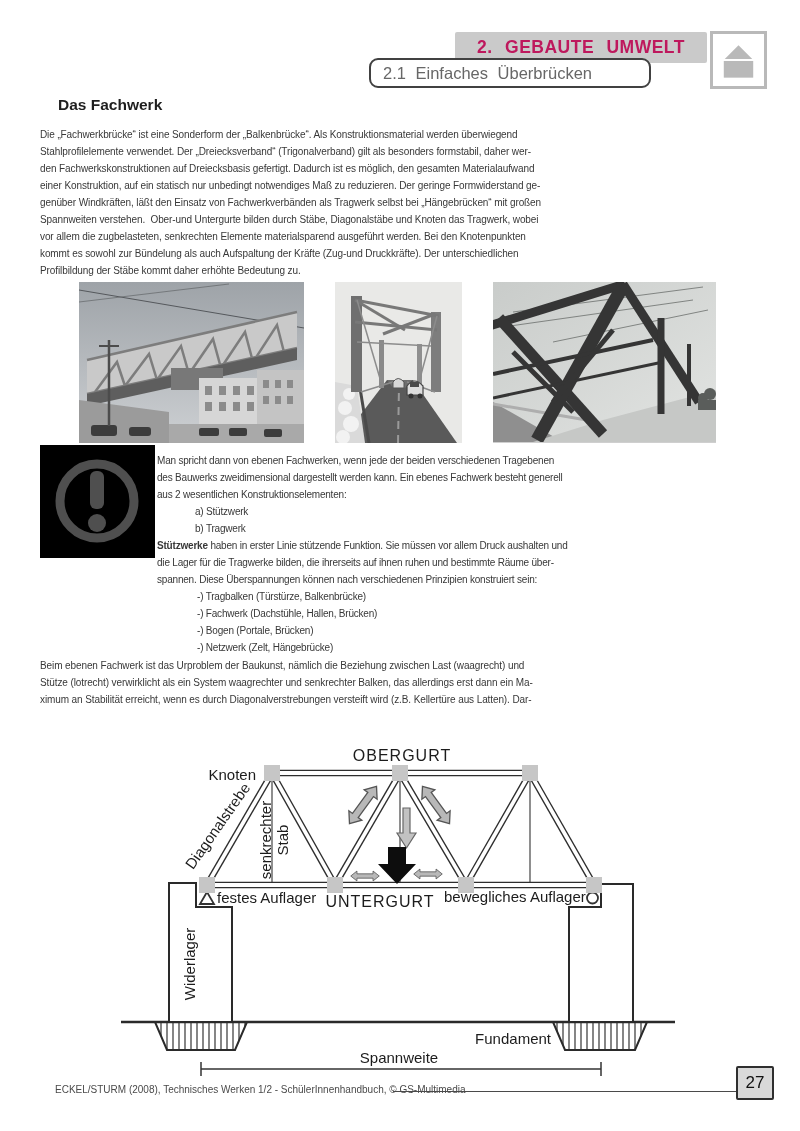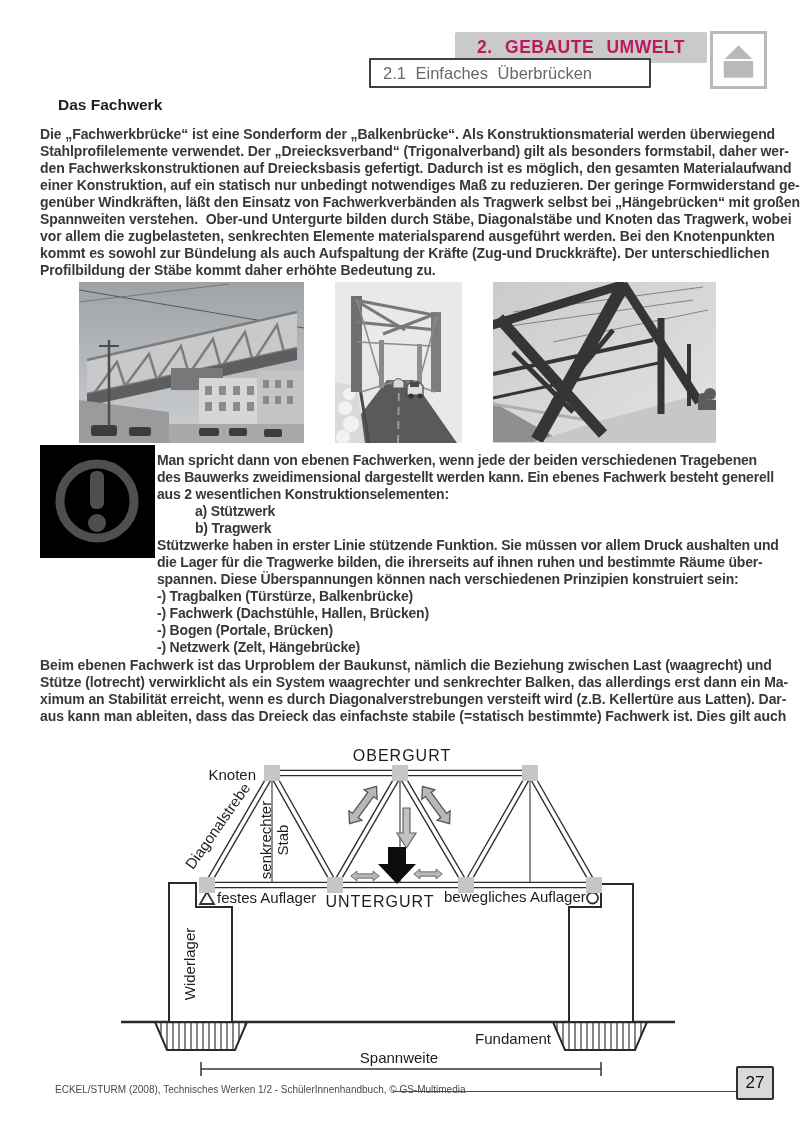--- a/index.html
+++ b/index.html
@@ -9,38 +9,38 @@
   }
   
   .chapter-box {
     position:absolute; left:455px; top:32px; width:252px; height:31px;
     background:#cacaca; border-radius:2px; z-index:1;
     font-size:17.5px; font-weight:bold; color:#be185d; letter-spacing:.5px; word-spacing:7px;
     line-height:31px; text-align:center;
   }
   .section-box {
     position:absolute; left:369px; top:58px; width:266px; height:26px;
-    background:#ffffff; border:2px solid #414141; border-radius:1px; z-index:2;
+    background:#ffffff; border:2px solid #414141; border-radius:9px; z-index:2;
     font-size:16.5px; color:#676767; word-spacing:5px; line-height:26px; padding-left:12px;
   }
   .home-button {
     position:absolute; left:710px; top:31px; width:51px; height:52px;
     background:#fff; border:3px solid #b9b9b9; z-index:1;
   }
   .page-title { position:absolute; left:58px; top:96px; font-size:15.5px; font-weight:bold; color:#1f1f1f; }
 
   
-  .tline { display:block; height:17px; line-height:17px; white-space:pre; font-size:14px; letter-spacing:-0.1px;font-weight:bold; }
+  .tline { display:block; height:17px; line-height:17px; white-space:pre; font-size:10px; letter-spacing:-0.1px; }
   .para1 { position:absolute; left:40px; top:126px; }
   .para2 { position:absolute; left:40px; top:657px; }
   .note-icon { position:absolute; left:40px; top:445px; width:115px; height:113px; background:#000; }
   .note-text { position:absolute; left:157px; top:452px; }
   .note-text .tline { letter-spacing:-0.2px; }
   .indent-ab { margin-left:38px; }
-  .indent-list { }
+  .indent-list { margin-left:40px; }
 
   
   .photo { position:absolute; top:282px; height:161px; overflow:hidden; background:#cfcfcf; }
   .photo svg { display:block; }
   #photo1 { left:79px;  width:225px; }
   #photo2 { left:335px; width:127px; }
   #photo3 { left:493px; width:223px; }
 
   
   .diagram { position:absolute; left:110px; top:743px; width:580px; height:335px; }
@@ -252,21 +252,20 @@
       <div class="tline">-) Fachwerk (Dachstühle, Hallen, Brücken)</div>
       <div class="tline">-) Bogen (Portale, Brücken)</div>
       <div class="tline">-) Netzwerk (Zelt, Hängebrücke)</div>
     </div>
 </div>
 
 <div class="para2">
     <div class="tline">Beim ebenen Fachwerk ist das Urproblem der Baukunst, nämlich die Beziehung zwischen Last (waagrecht) und</div>
     <div class="tline">Stütze (lotrecht) verwirklicht als ein System waagrechter und senkrechter Balken, das allerdings erst dann ein Ma-</div>
     <div class="tline">ximum an Stabilität erreicht, wenn es durch Diagonalverstrebungen versteift wird (z.B. Kellertüre aus Latten). Dar-</div>
-    <div class="tline">aus kann man ableiten, dass das Dreieck das einfachste stabile (=statisch bestimmte) Fachwerk ist. Dies gilt auch</div>
   </div>
 
 <div class="diagram">
   <svg width="580" height="335" viewBox="0 0 580 335">
     <defs>
       <pattern id="hatch" patternUnits="userSpaceOnUse" width="6" height="10">
         <path d="M3,0 V10" stroke="#333" stroke-width="1.2"></path>
       </pattern>
       <path id="dblarrow" d="M-23,0 L-13,-8 L-13,-3.5 L13,-3.5 L13,-8 L23,0 L13,8 L13,3.5 L-13,3.5 L-13,8 Z"></path>
     </defs>

